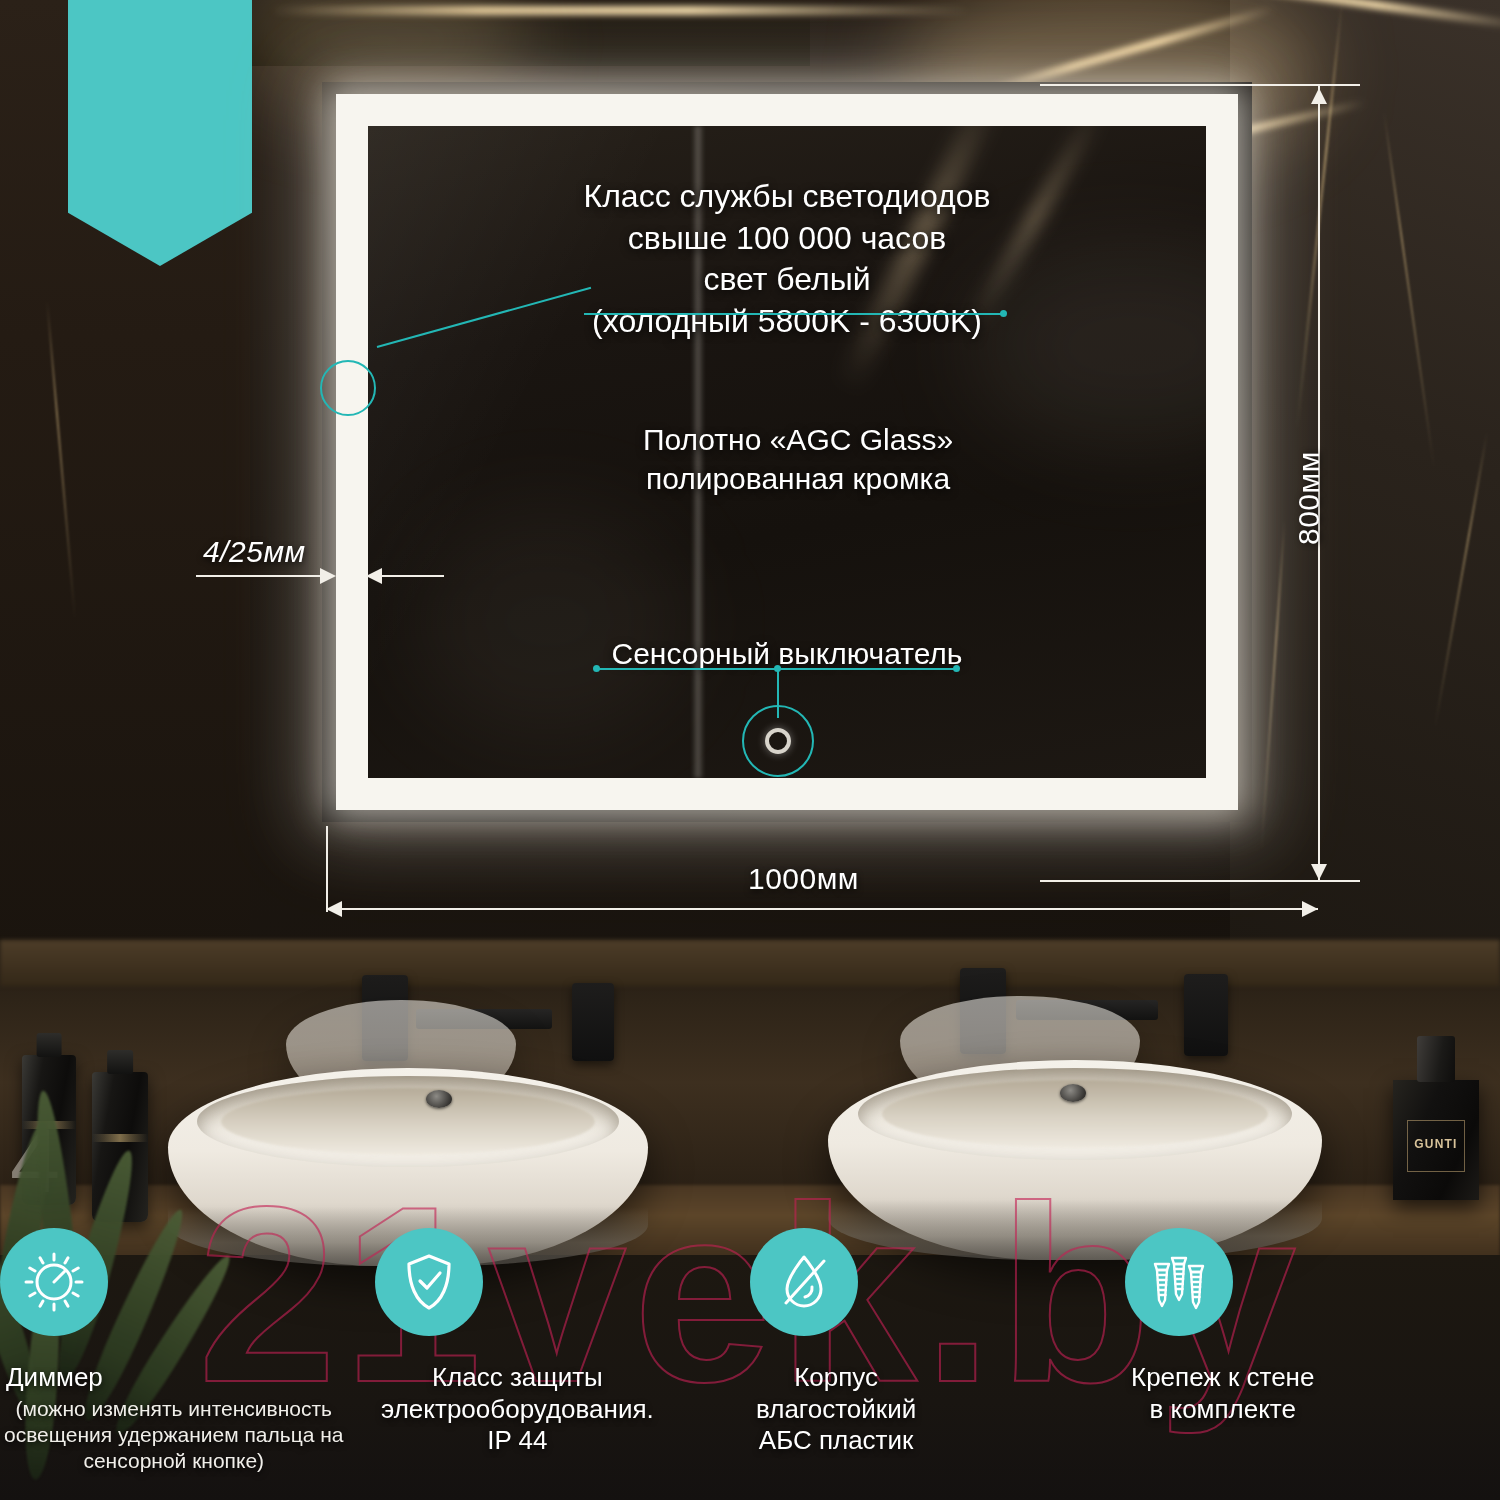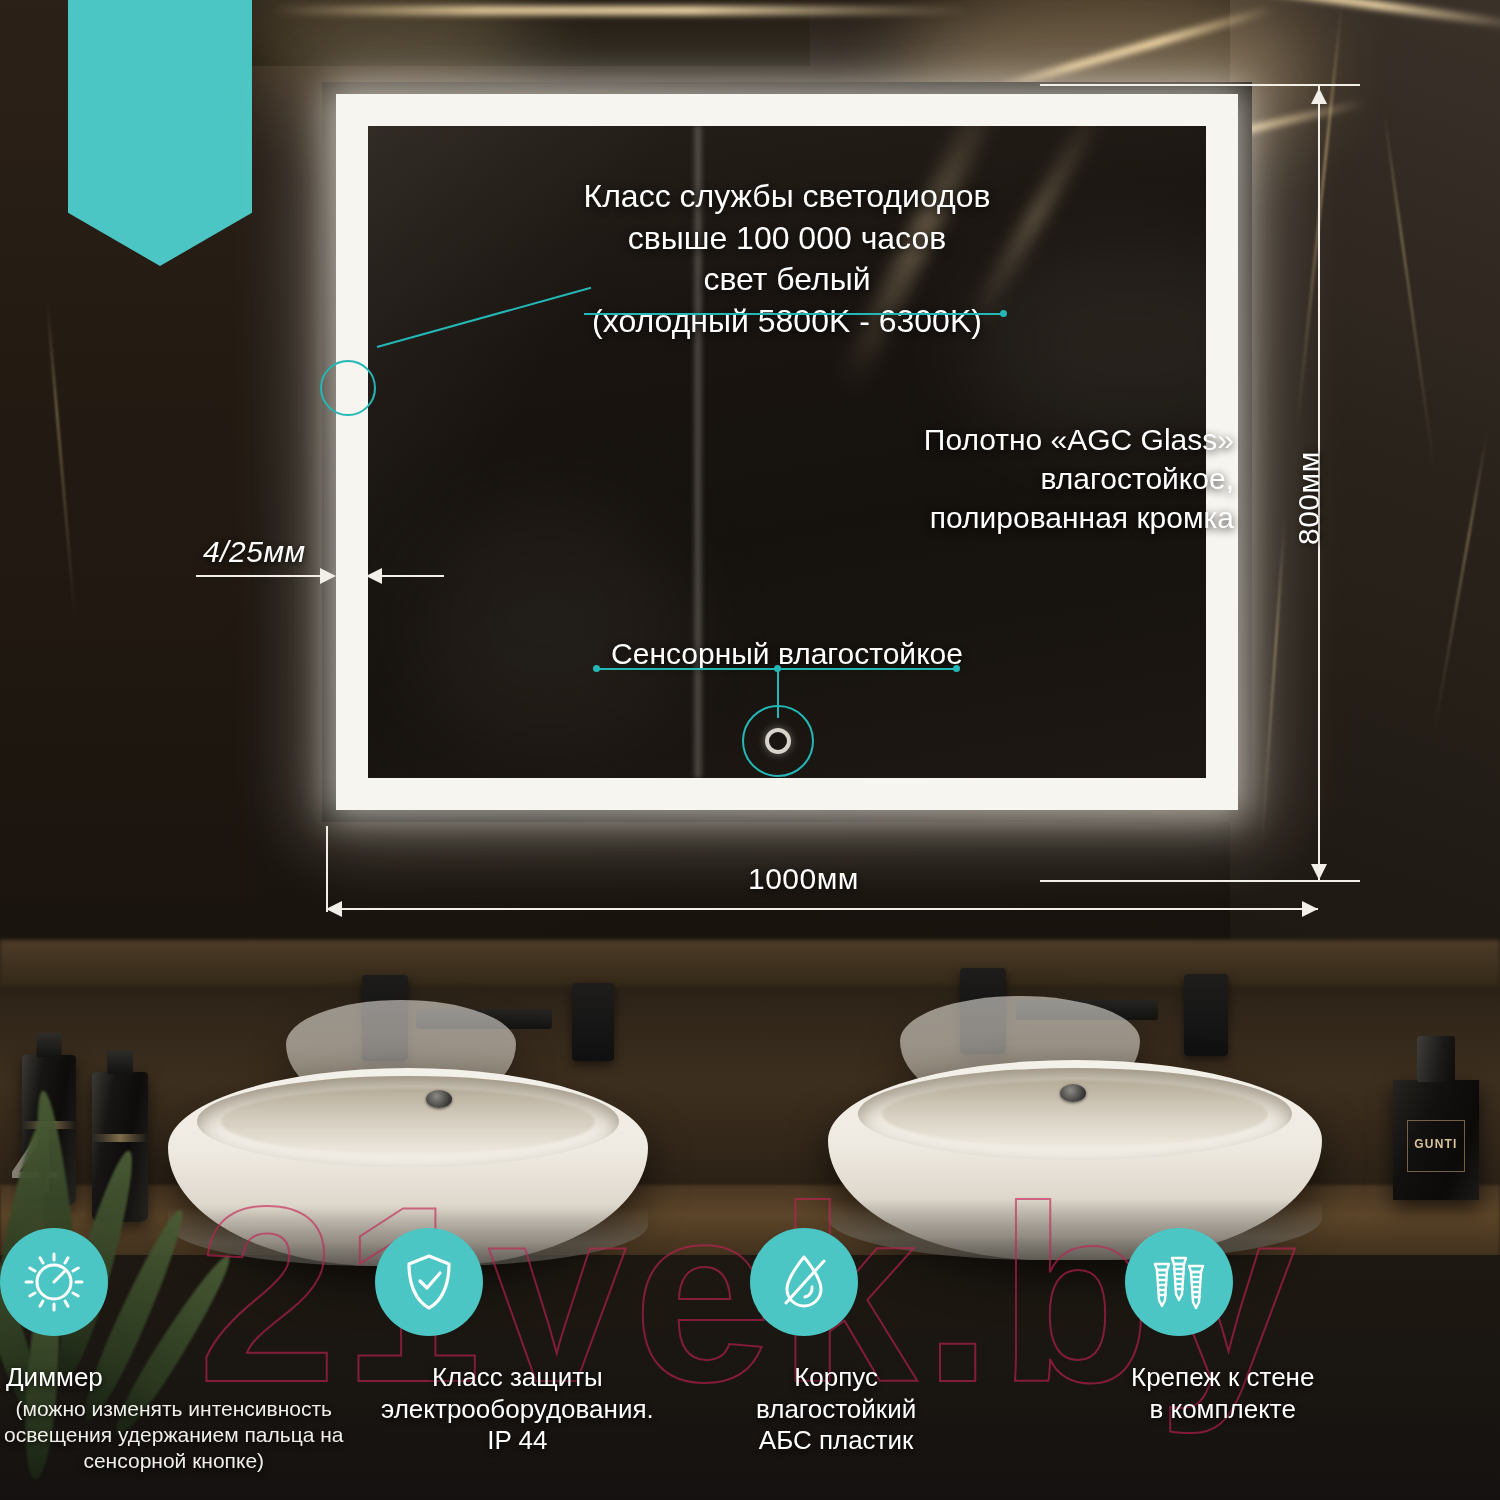--- a/index.html
+++ b/index.html
@@ -177,23 +177,22 @@
     position:absolute; border-radius:50%; filter:blur(50px);
   }
 
   
   .ann { position:absolute; color:#ffffff; text-align:center; line-height:1.30; }
   .ann-led {
     left:322px; top:176px; width:930px; font-size:32px;
     text-shadow:0 2px 8px rgba(0,0,0,.85);
   }
   .ann-glass {
-    left:304px; top:420px; width:930px; font-size:30px;
+    left:333px; top:420px; width:930px; font-size:30px;
     text-shadow:0 2px 8px rgba(0,0,0,.85);
-    text-align:right;
   }
   .ann-switch {
     left:322px; top:634px; width:930px; font-size:30px;
     text-shadow:0 2px 8px rgba(0,0,0,.85);
   }
 
   
   .teal-line { position:absolute; background:#23b7b5; }
   .teal-dot {
     position:absolute; width:7px; height:7px; border-radius:50%; background:#23b7b5;
@@ -376,26 +375,25 @@
     <div>(холодный 5800K - 6300K)</div>
   </div>
 
   <div class="teal-line" style="left:584px;top:313px;width:420px;height:2px;"></div>
   <div class="teal-dot" style="left:1000px;top:310px;"></div>
   <div class="teal-line" style="left:377px;top:346px;width:222px;height:2px;transform:rotate(-15.5deg);transform-origin:left center;"></div>
   <div class="teal-circle" style="left:320px;top:360px;width:56px;height:56px;"></div>
 
   <div class="ann ann-glass">
     <div>Полотно «AGC Glass»</div>
-    <div>влагостойкое,</div>
     <div>полированная кромка</div>
   </div>
 
   <div class="ann ann-switch">
-    <div>Сенсорный влагостойкое</div>
+    <div>Сенсорный выключатель</div>
   </div>
 
   <div class="teal-line" style="left:596px;top:668px;width:362px;height:2px;"></div>
   <div class="teal-dot" style="left:593px;top:665px;"></div>
   <div class="teal-dot" style="left:953px;top:665px;"></div>
   <div class="teal-dot" style="left:774px;top:665px;"></div>
   <div class="teal-line" style="left:777px;top:668px;width:2px;height:50px;"></div>
   <div class="teal-circle" style="left:742px;top:705px;width:72px;height:72px;"></div>
   <div class="switch-btn"></div>
 

